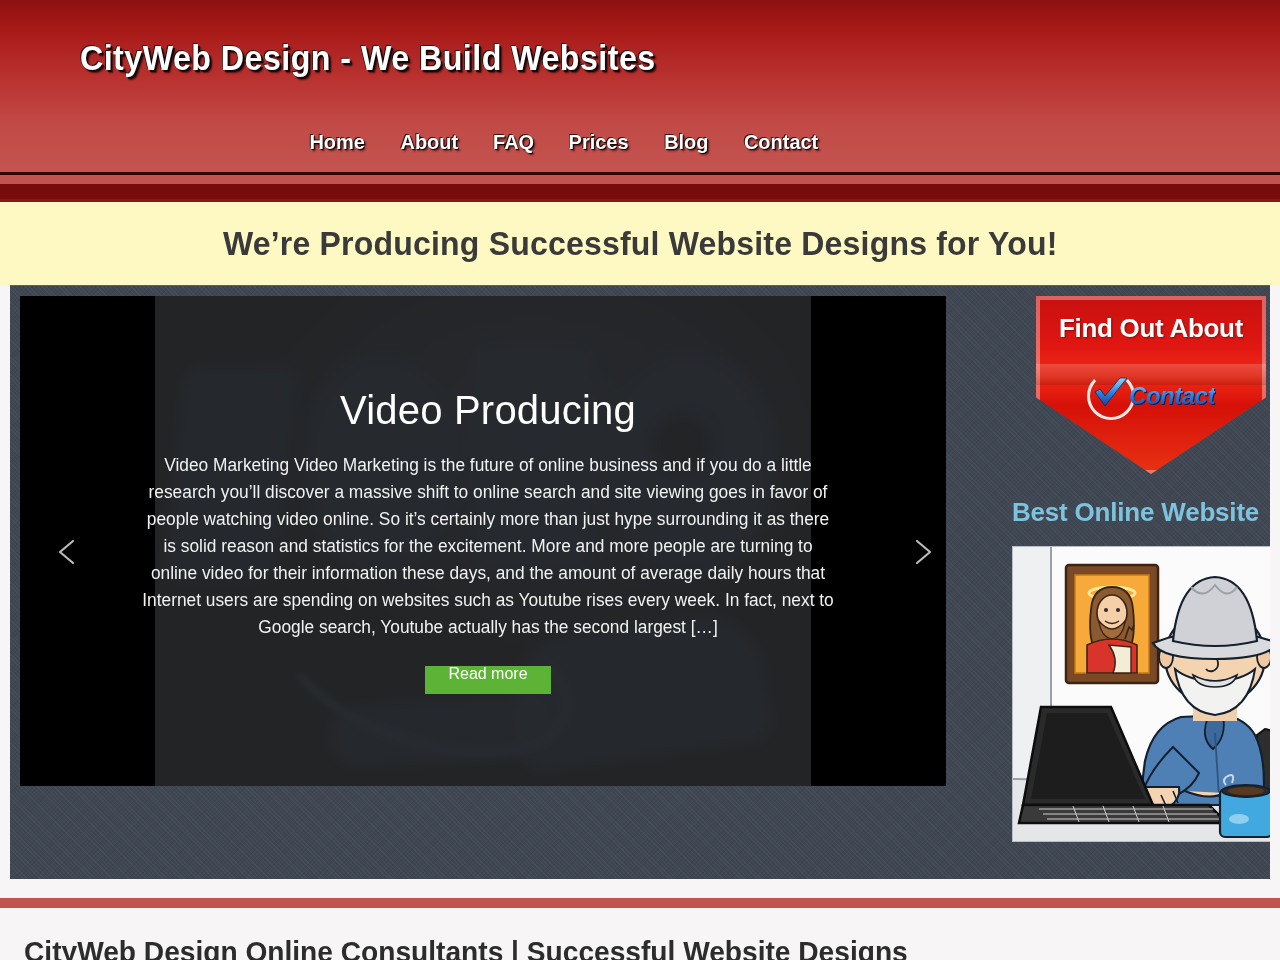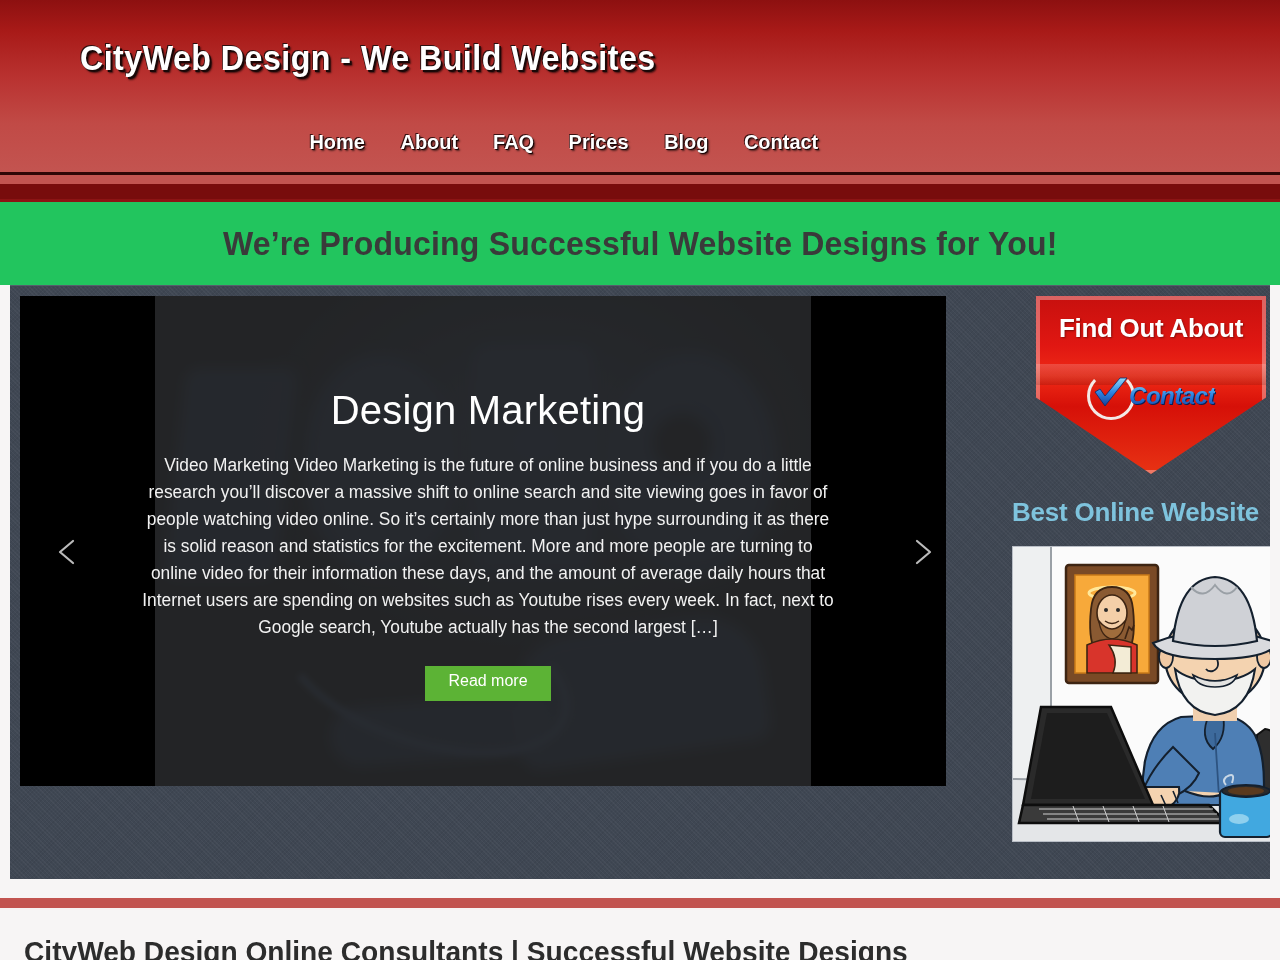--- a/index.html
+++ b/index.html
@@ -67,21 +67,21 @@
   #header-stripes { width: 1280px; }
   #header-stripes .s1 { height: 3px; background: #2e0606; }
   #header-stripes .s2 { height: 9px; background: #c25450; }
   #header-stripes .s3 { height: 15px; background: #780c0c; }
   #header-stripes .s4 { height: 3px; background: #8c1414; }
 
   
   #page-headline {
     width: 1280px;
     height: 83px;
-    background: #22c55e;
+    background: #fef9c3;
     display: flex;
     align-items: center;
     justify-content: center;
   }
   #page-headline h1 {
     font-family: "Liberation Sans Narrow", "Liberation Sans", sans-serif;
     font-size: 33px;
     font-weight: bold;
     color: #3a3a3a;
     letter-spacing: 0.2px;
@@ -179,21 +179,21 @@
     font-family: "Liberation Sans Narrow", "Liberation Sans", sans-serif;
     font-size: 17.5px;
     line-height: 27px;
     color: #f2f2f2;
     padding: 0 8px;
     transform: scaleX(0.99);
   }
   #slide-readmore {
     display: inline-block;
     margin-top: 25px;
-    padding: 7px 23px 12px;
+    padding: 0 23px 12px;
     background: #5cb335;
     color: #ffffff;
     font-family: "Liberation Sans Narrow", "Liberation Sans", sans-serif;
     font-size: 16px;
     text-decoration: none;
     border: none;
     cursor: pointer;
     line-height: 1;
   }
 
@@ -368,21 +368,21 @@
         <div class="ghost g4"></div>
         <div class="ghost g5"></div>
         <div class="ghost g6"></div>
         <div class="ghost g7"></div>
         <div class="cable"></div>
       </div>
 
       <div id="slide-overlay"></div>
 
       <div id="slide-content">
-        <div id="slide-title">Design Marketing</div>
+        <div id="slide-title">Video Producing</div>
         <div id="slide-text">Video Marketing Video Marketing is the future of online business and if you do a little research you’ll discover a massive shift to online search and site viewing goes in favor of people watching video online. So it’s certainly more than just hype surrounding it as there is solid reason and statistics for the excitement. More and more people are turning to online video for their information these days, and the amount of average daily hours that Internet users are spending on websites such as Youtube rises every week. In fact, next to Google search, Youtube actually has the second largest […]</div>
         <a id="slide-readmore" href="#">Read more</a>
       </div>
 
       <div class="slider-arrow" id="slider-prev">
         <svg width="36" height="36" viewBox="0 0 36 36">
           <polyline points="23,7 10,18 23,29" fill="none" stroke="#dcdcdc" stroke-width="2.2" stroke-linecap="round" stroke-linejoin="round"></polyline>
         </svg>
       </div>
 

